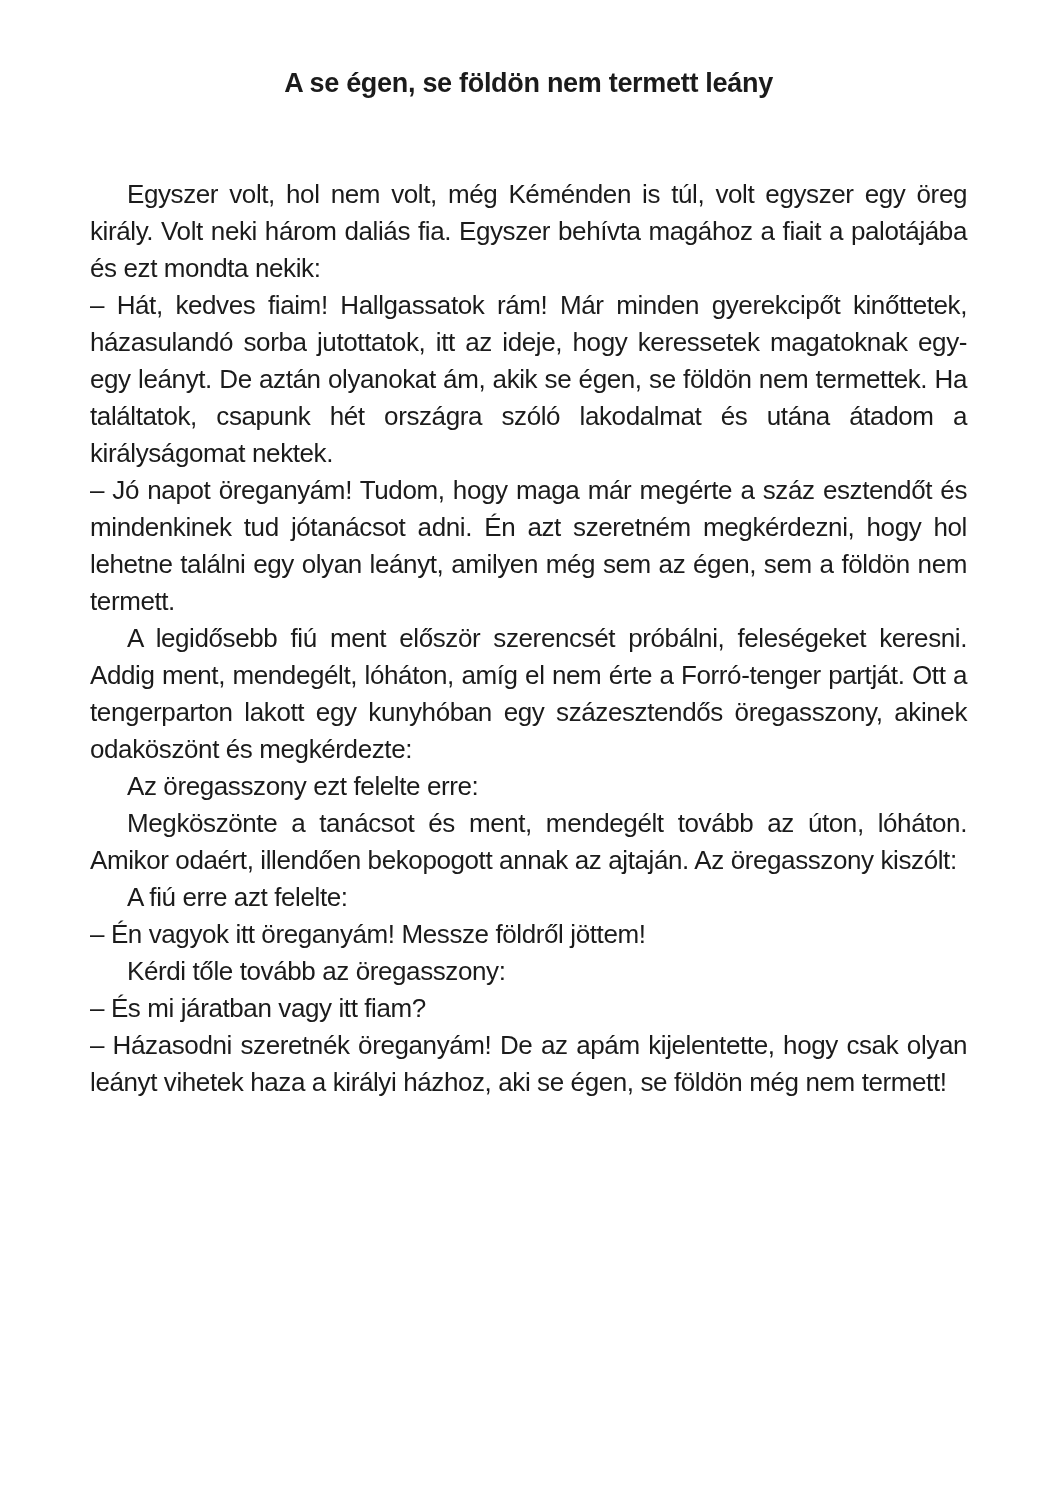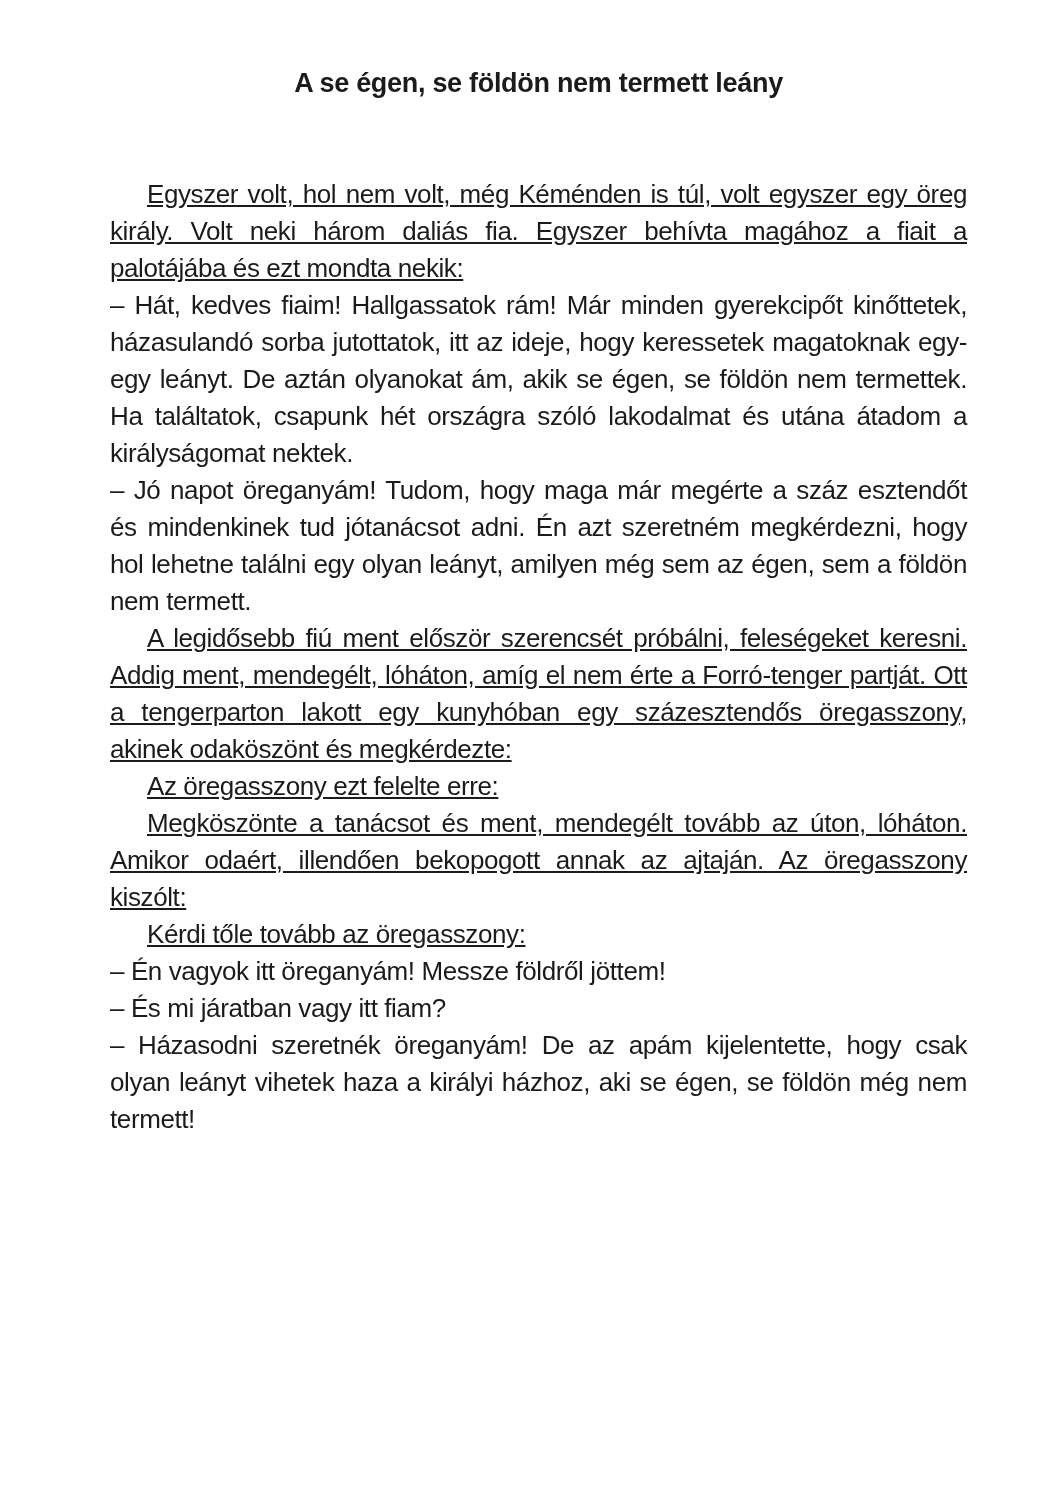--- a/index.html
+++ b/index.html
@@ -9,21 +9,20 @@
   }
   .page {
     position: relative;
     width: 1057px;
     height: 1153px;
     background: #ffffff;
     color: #1b1b1b;
     font-family: "Liberation Sans", sans-serif;
     overflow: hidden;
     box-sizing: border-box;
-    padding-left: 20px;
   }
   .doc-title {
     margin: 0;
     padding-top: 66px;
     text-align: center;
     font-size: 27px;
     line-height: 34px;
     font-weight: bold;
     letter-spacing: -0.3px;
   }
@@ -33,21 +32,20 @@
     line-height: 37px;
     letter-spacing: -0.4px;
     text-align: justify;
   }
   .para {
     margin: 0;
     padding: 0;
   }
   .para.indent {
     text-indent: 37px;
-    text-decoration: underline;
   }
   .para.dialogue {
     text-indent: 0;
   }
   .page-number {
     position: absolute;
     left: 0;
     right: 0;
     top: 1360px;
     text-align: center;
@@ -61,20 +59,21 @@
 <div class="page" style="background: rgb(255, 255, 255); color: rgb(27, 27, 27);">
   <h1 class="doc-title">A se égen, se földön nem termett leány</h1>
 
   <div class="story-body">
       <p class="para indent">Egyszer volt, hol nem volt, még Kéménden is túl, volt egyszer egy öreg király. Volt neki három daliás fia. Egyszer behívta magához a fiait a palotájába és ezt mondta nekik:</p>
       <p class="para dialogue">– Hát, kedves fiaim! Hallgassatok rám! Már minden gyerekcipőt kinőttetek, házasulandó sorba jutottatok, itt az ideje, hogy keressetek magatoknak egy-egy leányt. De aztán olyanokat ám, akik se égen, se földön nem termettek. Ha találtatok, csapunk hét országra szóló lakodalmat és utána átadom a királyságomat nektek.</p>
       <p class="para dialogue">– Jó napot öreganyám! Tudom, hogy maga már megérte a száz esztendőt és mindenkinek tud jótanácsot adni. Én azt szeretném megkérdezni, hogy hol lehetne találni egy olyan leányt, amilyen még sem az égen, sem a földön nem termett.</p>
       <p class="para indent">A legidősebb fiú ment először szerencsét próbálni, feleségeket keresni. Addig ment, mendegélt, lóháton, amíg el nem érte a Forró-tenger partját. Ott a tengerparton lakott egy kunyhóban egy százesztendős öregasszony, akinek odaköszönt és megkérdezte:</p>
       <p class="para indent">Az öregasszony ezt felelte erre:</p>
       <p class="para indent">Megköszönte a tanácsot és ment, mendegélt tovább az úton, lóháton. Amikor odaért, illendően bekopogott annak az ajtaján. Az öregasszony kiszólt:</p>
+      <p class="para indent">A fiú erre azt felelte:</p>
+      <p class="para dialogue">– Én vagyok itt öreganyám! Messze földről jöttem!</p>
       <p class="para indent">Kérdi tőle tovább az öregasszony:</p>
-      <p class="para dialogue">– Én vagyok itt öreganyám! Messze földről jöttem!</p>
       <p class="para dialogue">– És mi járatban vagy itt fiam?</p>
       <p class="para dialogue">– Házasodni szeretnék öreganyám! De az apám kijelentette, hogy csak olyan leányt vihetek haza a királyi házhoz, aki se égen, se földön még nem termett!</p>
     </div>
 
   <div class="page-number">1</div>
 </div>
 
 </body></html>

